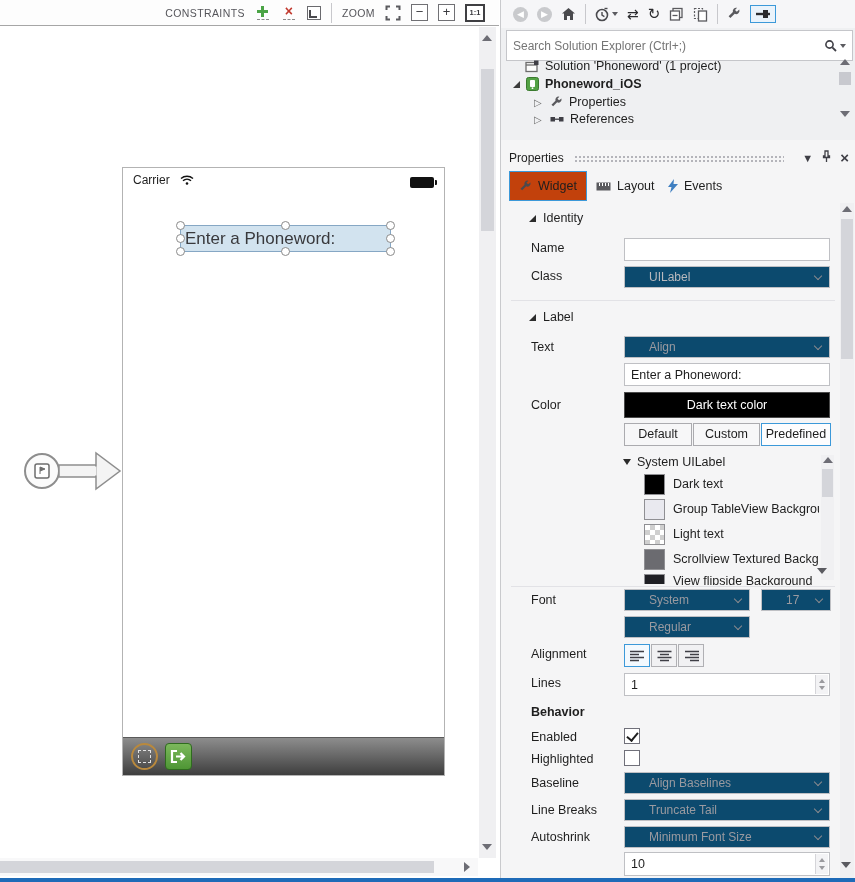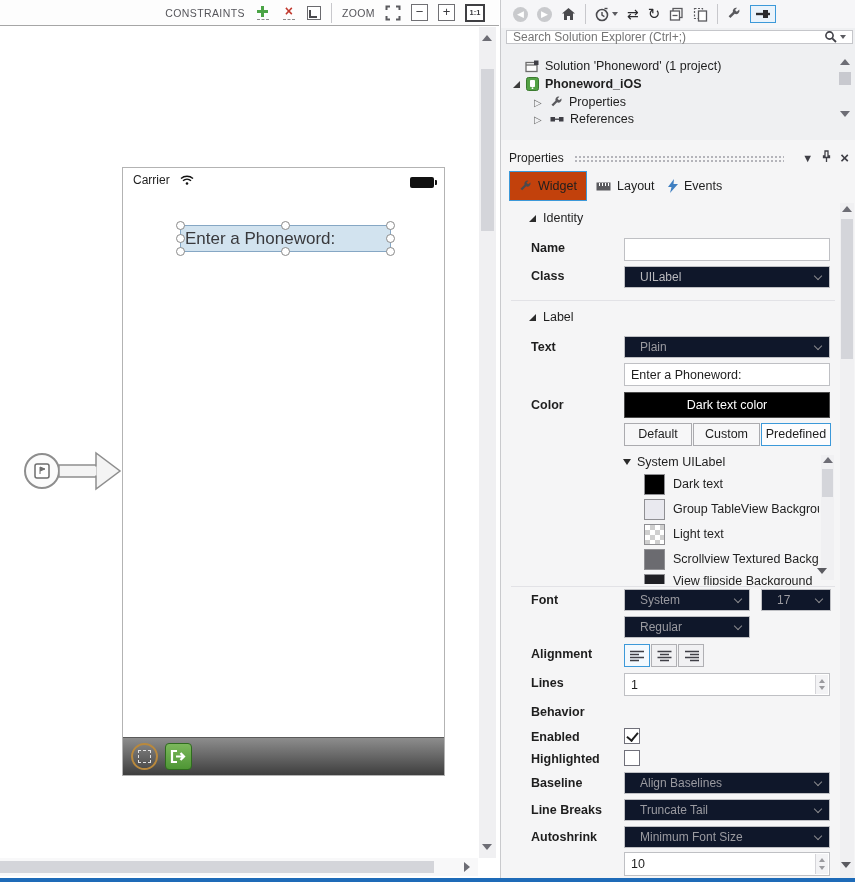--- a/index.html
+++ b/index.html
@@ -76,21 +76,21 @@
     border-left:1px solid #c9cacd; }
   .explorer-toolbar { position:absolute; left:0; top:0; right:0; height:28px; background:#f6f6f8;
     display:flex; align-items:center; gap:9px; padding-left:12px; }
   .etb-icon { display:flex; align-items:center; color:#5b5b60; }
   .nav-circle { width:15px; height:15px; border-radius:50%; background:#c9cacd; color:#fff; font-size:9px;
     line-height:15px; text-align:center; }
   .sel-box { border:1px solid #3c99d9; background:#eaf3fb; padding:2px 4px; display:flex; align-items:center; }
   .caret-sm { width:0; height:0; border-left:3.5px solid transparent; border-right:3.5px solid transparent;
     border-top:4px solid #5b5b60; margin-left:2px; }
 
-  .search-box { position:absolute; left:5px; top:30px; width:347px; height:14px; background:#fff;
+  .search-box { position:absolute; left:5px; top:30px; width:347px; height:31px; background:#fff;
     border:1px solid #c5c6ca; display:flex; align-items:center; padding:0 6px; }
   .search-input { flex:1; border:none; outline:none; font-size:12px; color:#6d6d6d; background:transparent;
     font-family:"Liberation Sans",sans-serif; }
 
   .tree { position:absolute; left:0; top:55px; width:100%; height:66px; font-size:12.5px; color:#1e1e1e; }
   .tree-row { position:absolute; left:0; right:20px; height:18px; display:flex; align-items:center; white-space:nowrap; overflow:hidden; }
   .exp-closed { color:#6d6d6d; font-size:10px; width:10px; }
   .exp-open { width:0; height:0; border-left:7px solid transparent; border-bottom:7px solid #3b3b3b; }
   .tree-scroll { position:absolute; right:3px; top:2px; width:14px; height:62px; }
   .sq-thumb { position:absolute; left:1px; top:15px; width:12px; height:13px; background:#c8c9cf; }
@@ -108,23 +108,23 @@
   .hdr-icon { color:#3f3f46; font-size:11px; margin-left:8px; line-height:14px; }
 
   .wtab { position:absolute; top:31px; height:30px; display:flex; align-items:center; gap:6px;
     font-size:12.5px; color:#1e1e1e; padding:0 9px; }
   .wtab.active { border:1px solid #3c99d9; background:#c2410c; }
 
   .sec-hdr { position:absolute; left:28px; display:flex; align-items:center; gap:7px; font-size:12.5px; color:#1e1e1e; }
   .tri-open { width:0; height:0; border-left:7px solid transparent; border-bottom:7px solid #2b2b2b; }
   .tri-down { width:0; height:0; border-left:4.5px solid transparent; border-right:4.5px solid transparent; border-top:6px solid #2b2b2b; }
 
-  .frow-label { position:absolute; left:30px; font-size:12.5px; color:#1e1e1e;font-weight:bold; }
+  .frow-label { position:absolute; left:30px; font-size:12.5px; color:#1e1e1e; }
   .ctl { position:absolute; left:123px; width:206px; height:22px; background:#fff; border:1px solid #bfc0c4; }
-  .combo { display:flex; align-items:center; padding-left:15px; font-size:12px; color:#9a9aa0; position:absolute; background:#0f172a; border:1px solid #bfc0c4; height:22px; }
+  .combo { display:flex; align-items:center; padding-left:24px; font-size:12px; color:#9a9aa0; position:absolute; background:#0c4a6e; border:1px solid #bfc0c4; height:22px; }
   .chev { position:absolute; right:8px; top:6px; width:6px; height:6px; border-right:1.5px solid #8a8a8e; border-bottom:1.5px solid #8a8a8e; transform:rotate(45deg); }
   .tinput { position:absolute; height:23px; background:#fff; border:1px solid #bfc0c4; font-size:12.5px; color:#1e1e1e;
     padding-left:6px; font-family:"Liberation Sans",sans-serif; outline:none; }
   .spin { position:absolute; right:1px; top:1px; bottom:1px; width:13px; background:#f3f3f5; border-left:1px solid #d5d5d9;
     display:flex; flex-direction:column; align-items:center; justify-content:space-evenly; }
   .spin .u { width:0;height:0;border-left:3.5px solid transparent;border-right:3.5px solid transparent;border-bottom:4px solid #9a9a9e; }
   .spin .d { width:0;height:0;border-left:3.5px solid transparent;border-right:3.5px solid transparent;border-top:4px solid #9a9a9e; }
 
   .swatch-big { position:absolute; left:123px; width:206px; height:26px; display:flex; align-items:center;
     justify-content:center; color:#fff; font-size:12.5px; border:1px solid #4a4a4a; }
@@ -388,21 +388,21 @@
       </div>
 
       <div class="divider-h" style="top:160px;"></div>
 
       <div class="sec-hdr" style="top:170px;">
         <span class="tri-open"></span>
         <span>Label</span>
       </div>
       <span class="frow-label" style="top:200px;">Text</span>
       <div class="combo" style="left:123px; top:196px; width:206px;">
-        <span>Plain</span>
+        <span>Align</span>
         <span class="chev"></span>
       </div>
       <input class="tinput" style="left: 123px; top: 223px; width: 206px;" value="Enter a Phoneword:">
 
       <span class="frow-label" style="top:258px;">Color</span>
       <div class="swatch-big" style="top: 252px; background: rgb(0, 0, 0);">
         <span>Dark text color</span>
       </div>
 
       <span class="seg-btn" style="left:123px; top:283px; width:68px;">Default</span>

